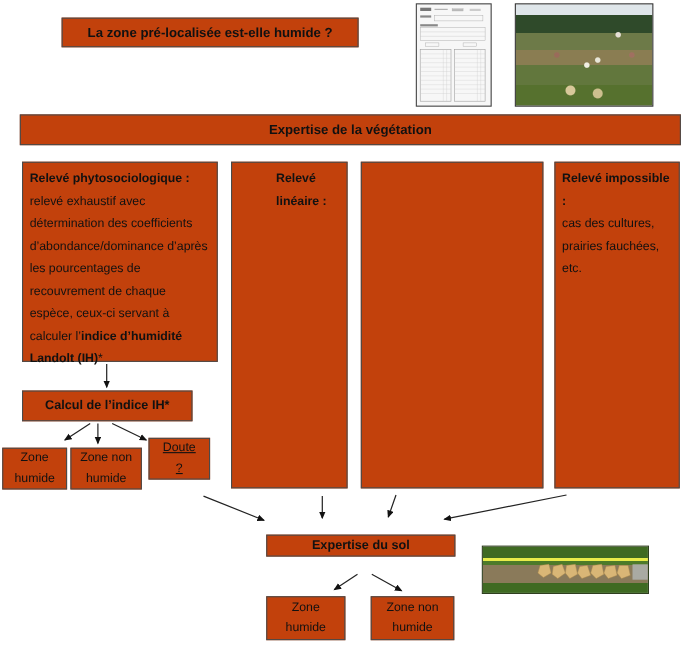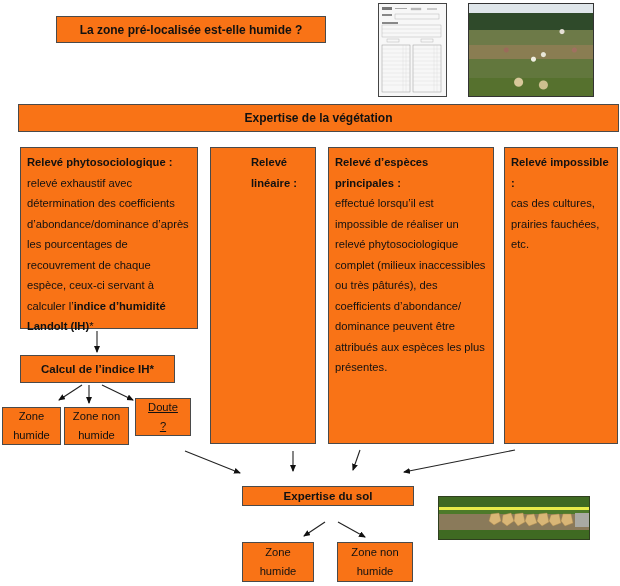--- a/index.html
+++ b/index.html
@@ -1,18 +1,18 @@
 <!DOCTYPE html>
 <html><head>
 <meta charset="utf-8">
 <style>
   html, body { margin:0; padding:0; background:#ffffff; }
   body { width:620px; height:586px; position:relative; overflow:hidden;
          font-family:"Liberation Sans", "DejaVu Sans", sans-serif; color:#111; }
-  .box { position:absolute; border:1.5px solid #4a4a4a; background:#f97316; box-sizing:border-box; }
+  .box { position:absolute; border:1.5px solid #4a4a4a; background:#c2410c; box-sizing:border-box; }
   .title-box { display:flex; align-items:center; justify-content:center; font-weight:bold; font-size:12px; }
   .txt-box { padding:4px 6px; font-size:11.2px; line-height:20.5px; }
   .txt-box b { font-weight:bold; }
   .center-box { display:flex; align-items:center; justify-content:center; text-align:center; font-size:11.2px; line-height:19px; }
   .photo { position:absolute; box-sizing:border-box; border:1.5px solid #333; overflow:hidden; }
   svg.arrows { position:absolute; left:0; top:0; }
 </style>
 </head>
 <body>
 
@@ -84,22 +84,21 @@
 <div class="box txt-box" style="left:20px;top:147px;width:178px;height:182px;">
   <b>Relevé phytosociologique :</b>
   <span>relevé exhaustif avec détermination des coefficients d’abondance/dominance d’après les pourcentages de recouvrement de chaque espèce, ceux-ci servant à calculer l’</span><b>indice d’humidité Landolt (IH)</b><span>*</span>
 </div>
 
 <div class="box txt-box" style="left:210px;top:147px;width:106px;height:297px;padding-left:40px;">
   <b>Relevé linéaire :</b><br>
 </div>
 
 <div class="box txt-box" style="left:328px;top:147px;width:166px;height:297px;">
-  <b>Relevé d’espèces principales :</b><br>
-  <span>effectué lorsqu’il est impossible de réaliser un relevé phytosociologique complet (milieux inaccessibles ou très pâturés), des coefficients d’abondance/ dominance peuvent être attribués aux espèces les plus présentes.</span>
+  <br>
 </div>
 
 <div class="box txt-box" style="left:504px;top:147px;width:114px;height:297px;">
   <b>Relevé impossible :</b><br>
   <span>cas des cultures, prairies fauchées, etc.</span>
 </div>
 
 <div class="box title-box" style="left:20px;top:355px;width:155px;height:28px;font-size:11.5px;">
   <span>Calcul de l’indice IH*</span>
 </div>

